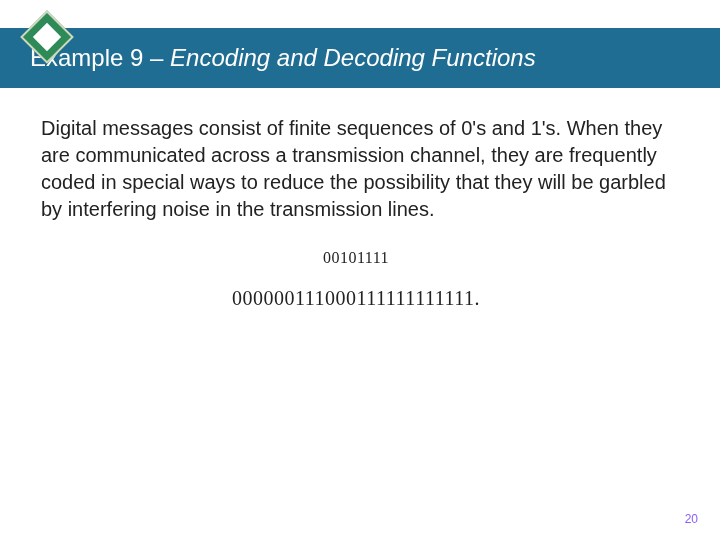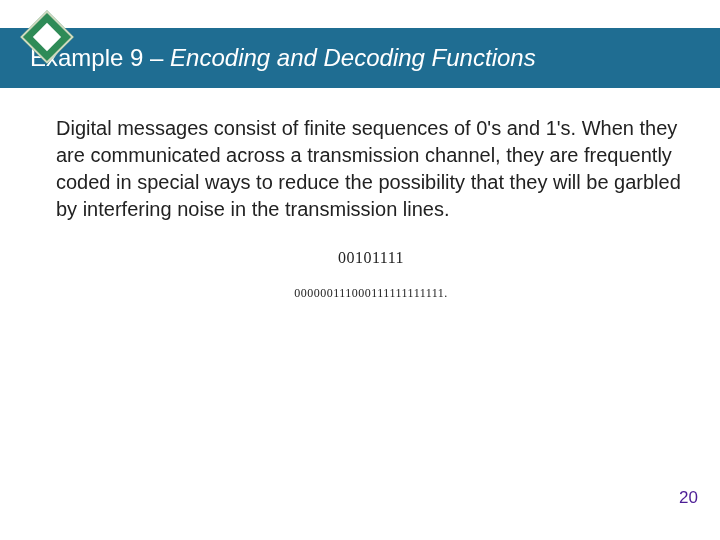--- a/index.html
+++ b/index.html
@@ -35,46 +35,46 @@
   .diamond-inner {
     position: absolute;
     left: 37px; top: 27px;
     width: 20px; height: 20px;
     transform: rotate(45deg);
     background: #fff;
     z-index: 3;
   }
   .body {
     position: absolute;
-    left: 56px; top: 115px;
+    left: 41px; top: 115px;
     width: 630px;
     color: #222;
     font-size: 20px;
     line-height: 1.35;
   }
   .body p { margin-bottom: 24px; }
   .centered-code {
     font-family: "Times New Roman", Times, serif;
     font-size: 16px;
     text-align: center;
     margin: 6px 0 16px 0;
     letter-spacing: 0.5px;
   }
   .encoded-code {
     font-family: "Times New Roman", Times, serif;
-    font-size: 12px;
+    font-size: 20px;
     text-align: center;
     margin-top: 14px;
     letter-spacing: 0.5px;
   }
   .page-num {
     position: absolute;
-    right: 22px; bottom: 32px;
-    font-size: 17px;
-    color: #4c1d95;
+    right: 22px; bottom: 14px;
+    font-size: 12px;
+    color: #8b5cf6;
   }
 </style>
 </head>
 <body>
 
 <div class="slide">
 
   <div class="title-bar">
     <div class="title">
       <span>Example 9 – </span><span class="subtitle">Encoding and Decoding Functions</span>

